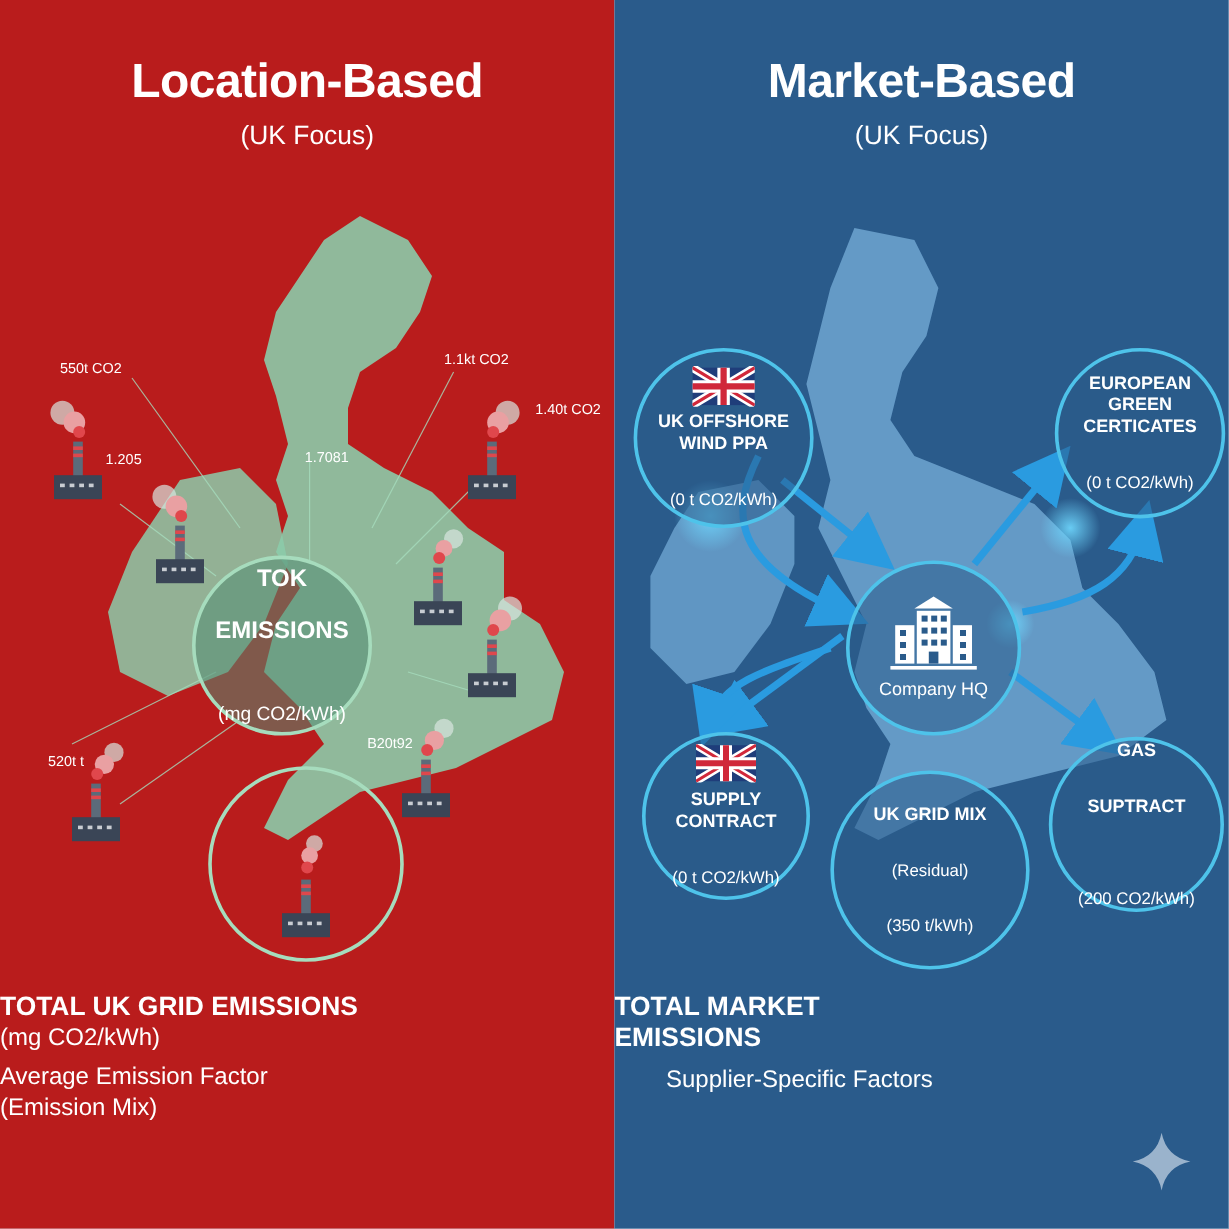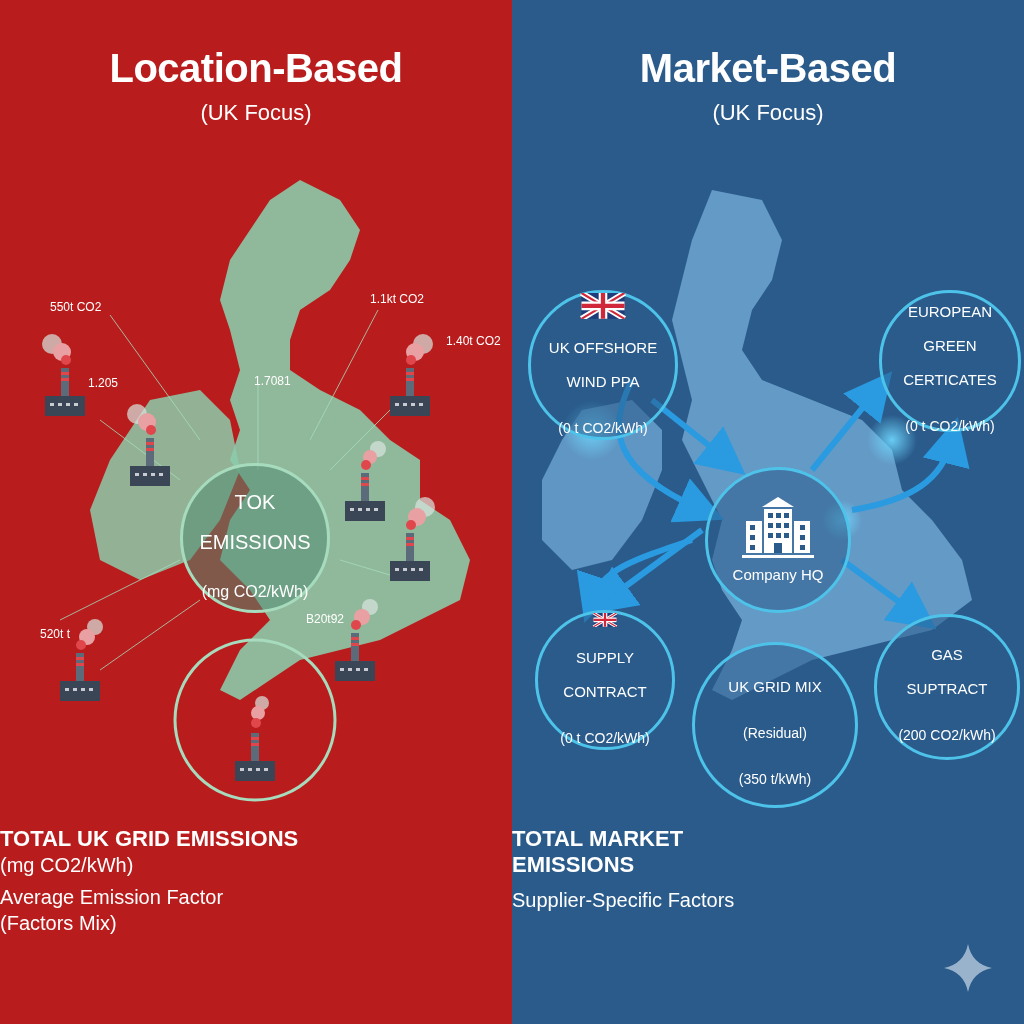--- a/index.html
+++ b/index.html
@@ -8,21 +8,21 @@
   .panel { position: absolute; top: 0; height: 1024px; overflow: hidden; }
   .left { left: 0; width: 512px; background: #b91c1c; }
   .right { left: 512px; width: 512px; background: #2a5b8b; }
   .title { position: absolute; width: 100%; text-align: center; font-weight: bold; font-size: 40px; top: 46px; letter-spacing: -0.5px; }
   .subtitle { position: absolute; width: 100%; text-align: center; font-size: 22px; top: 100px; }
   .map { position: absolute; left: 0; top: 0; }
   .label-sm { position: absolute; font-size: 12px; white-space: nowrap; }
   .circle { position: absolute; border-radius: 50%; display: flex; flex-direction: column; align-items: center; justify-content: center; text-align: center; }
   .left .circle { border: 3px solid #a6dcbd; }
   .right .circle { border: 3px solid #4ec3ea; background: rgba(42,91,139,0.55); }
-  .circle .head { font-weight: normal; font-size: 15px; line-height: 1.2; margin-top: 16px; }
+  .circle .head { font-weight: bold; font-size: 15px; line-height: 1.2; }
   .circle .sub { font-size: 14px; line-height: 1.3; margin-top: 28px; }
   .factory { position: absolute; width: 50px; height: 90px; }
   .footer { position: absolute; width: 100%; }
   .footer .f1 { font-weight: bold; font-size: 22px; line-height: 1.2; }
   .footer .f2 { font-size: 20px; line-height: 1.3; }
   .sparkle { position: absolute; left: 940px; top: 940px; width: 56px; height: 56px; }
 </style>
 </head>
 <body>
 
@@ -51,21 +51,21 @@
   </svg>
 
   <div class="label-sm" style="left:50px;top:300px;">550t CO2</div>
   <div class="label-sm" style="left:370px;top:292px;">1.1kt CO2</div>
   <div class="label-sm" style="left:446px;top:334px;">1.40t CO2</div>
   <div class="label-sm" style="left:88px;top:376px;">1.205</div>
   <div class="label-sm" style="left:254px;top:374px;">1.7081</div>
   <div class="label-sm" style="left:40px;top:627px;">520t t</div>
   <div class="label-sm" style="left:306px;top:612px;">B20t92</div>
 
-  <div class="circle" style="left:180px;top:463px;width:150px;height:150px;background:rgba(82,140,114,0.55);">
+  <div class="circle" style="left:160px;top:463px;width:150px;height:150px;background:rgba(82,140,114,0.55);gap:20px;">
     <div class="head" style="font-size:20px;">TOK</div>
     <div class="head" style="font-size:20px;">EMISSIONS</div>
     <div class="sub" style="font-size:16px;">(mg CO2/kWh)</div>
   </div>
 
   <svg class="factory" style="left:40px;top:330px;" viewBox="0 0 50 90">
       <circle cx="12" cy="14" r="10" fill="#d9e6df" opacity=".7"></circle>
       <circle cx="22" cy="22" r="9" fill="#e9a0a2"></circle>
       <circle cx="26" cy="30" r="5" fill="#e0474c"></circle>
       <rect x="21" y="38" width="8" height="30" fill="#5b6b7a"></rect>
@@ -166,21 +166,21 @@
       <rect x="10" y="73" width="4" height="3" fill="#c8ccd2"></rect>
       <rect x="18" y="73" width="4" height="3" fill="#c8ccd2"></rect>
       <rect x="26" y="73" width="4" height="3" fill="#c8ccd2"></rect>
       <rect x="34" y="73" width="4" height="3" fill="#c8ccd2"></rect>
     </svg>
 
   <div class="footer" style="top:826px;">
     <div class="f1">TOTAL UK GRID EMISSIONS</div>
     <div class="f2">(mg CO2/kWh)</div>
     <div class="f2" style="margin-top:6px;">Average Emission Factor</div>
-    <div class="f2">(Factors Mix)</div>
+    <div class="f2">(Emission Mix)</div>
   </div>
 </div>
 
 <div class="panel right">
   <div class="title">Market-Based</div>
   <div class="subtitle">(UK Focus)</div>
 
   <svg class="map" width="512" height="1024">
     <defs>
       <marker id="ah" markerWidth="8" markerHeight="8" refX="4" refY="4" orient="auto">
@@ -268,28 +268,28 @@
     <div class="head">CONTRACT</div>
     <div class="sub">(0 t CO2/kWh)</div>
   </div>
 
   <div class="circle" style="left:180px;top:642px;width:166px;height:166px;justify-content:center;">
     <div class="head">UK GRID MIX</div>
     <div class="sub">(Residual)</div>
     <div class="sub">(350 t/kWh)</div>
   </div>
 
-  <div class="circle" style="left:362px;top:614px;width:146px;height:146px;">
+  <div class="circle" style="left:362px;top:614px;width:146px;height:146px;justify-content:space-between;">
     <div class="head">GAS</div>
     <div class="head">SUPTRACT</div>
     <div class="sub">(200 CO2/kWh)</div>
   </div>
 
   <div class="footer" style="top:826px;">
     <div class="f1">TOTAL MARKET</div>
     <div class="f1">EMISSIONS</div>
-    <div class="f2" style="margin-top:8px;">Supplier-Specific Factors</div>
+    <div class="f2" style="margin-top:8px;margin-left:43px;">Supplier-Specific Factors</div>
   </div>
 </div>
 
 <svg class="sparkle" viewBox="0 0 56 56">
   <path d="M28,4 Q32,24 52,28 Q32,32 28,52 Q24,32 4,28 Q24,24 28,4 Z" fill="#9ab3cc"></path>
 </svg>
 
 </body></html>

